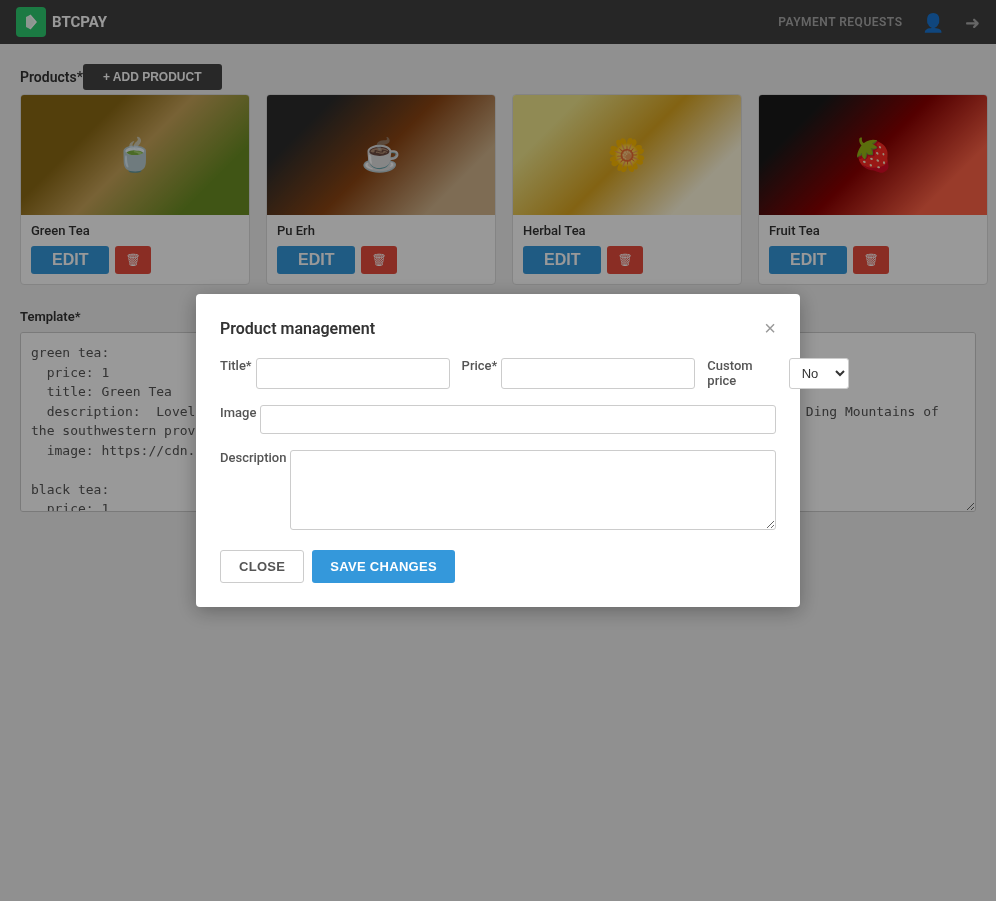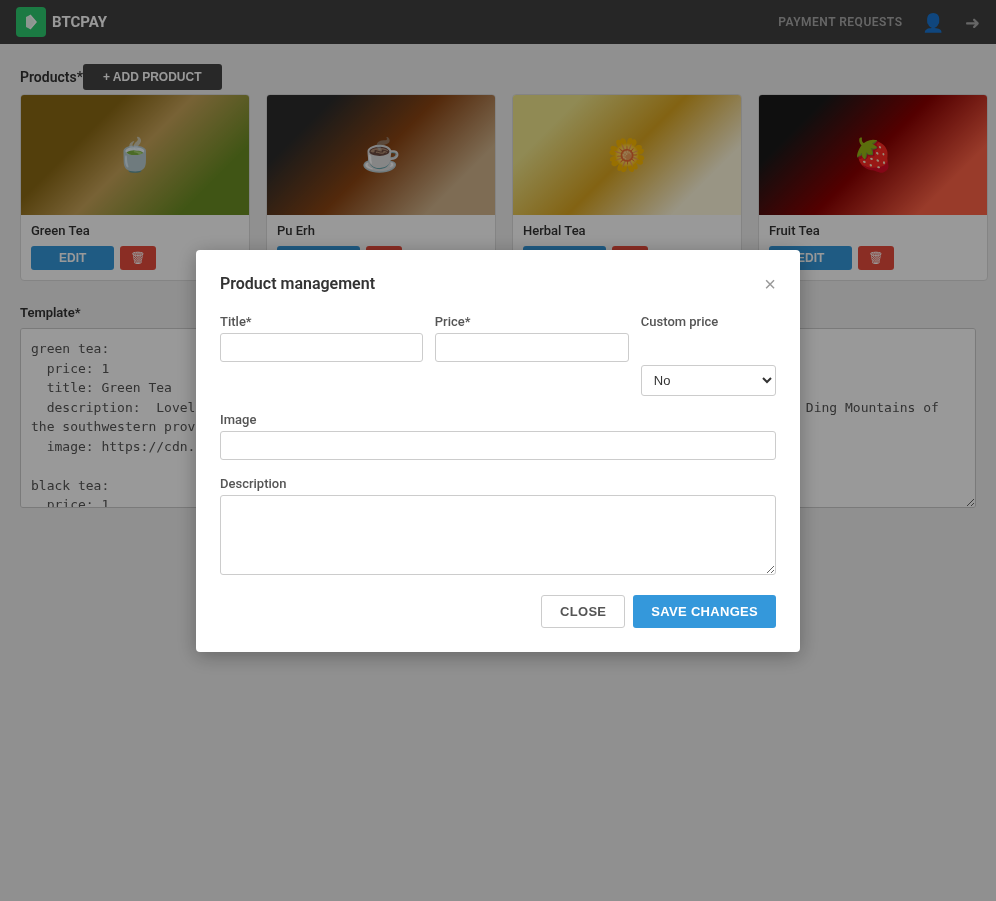--- a/index.html
+++ b/index.html
@@ -117,22 +117,22 @@
       color: #333;
     }
     .product-actions {
       display: flex;
       gap: 6px;
     }
     .btn-edit {
       background: #3498db;
       color: white;
       border: none;
-      padding: 5px 28px;
-      font-size: 12px;
+      padding: 5px 21px;
+      font-size: 16px;
       font-weight: 600;
       border-radius: 3px;
       cursor: pointer;
     }
     .btn-delete {
       background: #e74c3c;
       color: white;
       border: none;
       padding: 5px 10px;
       font-size: 12px;
@@ -205,21 +205,21 @@
       line-height: 1;
     }
 
     .form-row {
       display: flex;
       gap: 12px;
       margin-bottom: 16px;
     }
     .form-group {
       display: flex;
-      flex-direction: column;
+      flex-direction: row;
       gap: 4px;
     }
     .form-group.title-group { flex: 1.8; }
     .form-group.price-group { flex: 1.2; }
     .form-group.custom-price-group { flex: 1.2; gap: 36px; }
     .form-group.full-width { width: 100%; }
 
     .form-label {
       font-size: 13px;
       font-weight: 500;
@@ -249,21 +249,20 @@
       font-size: 13px;
       outline: none;
       color: #333;
       resize: vertical;
       min-height: 80px;
       width: 100%;
     }
 
     .modal-footer {
       display: flex;
-      justify-content: flex-end;
       gap: 8px;
       margin-top: 20px;
     }
     .btn-close-modal {
       background: white;
       color: #555;
       border: 1px solid #ccc;
       padding: 8px 18px;
       font-size: 13px;
       font-weight: 600;

